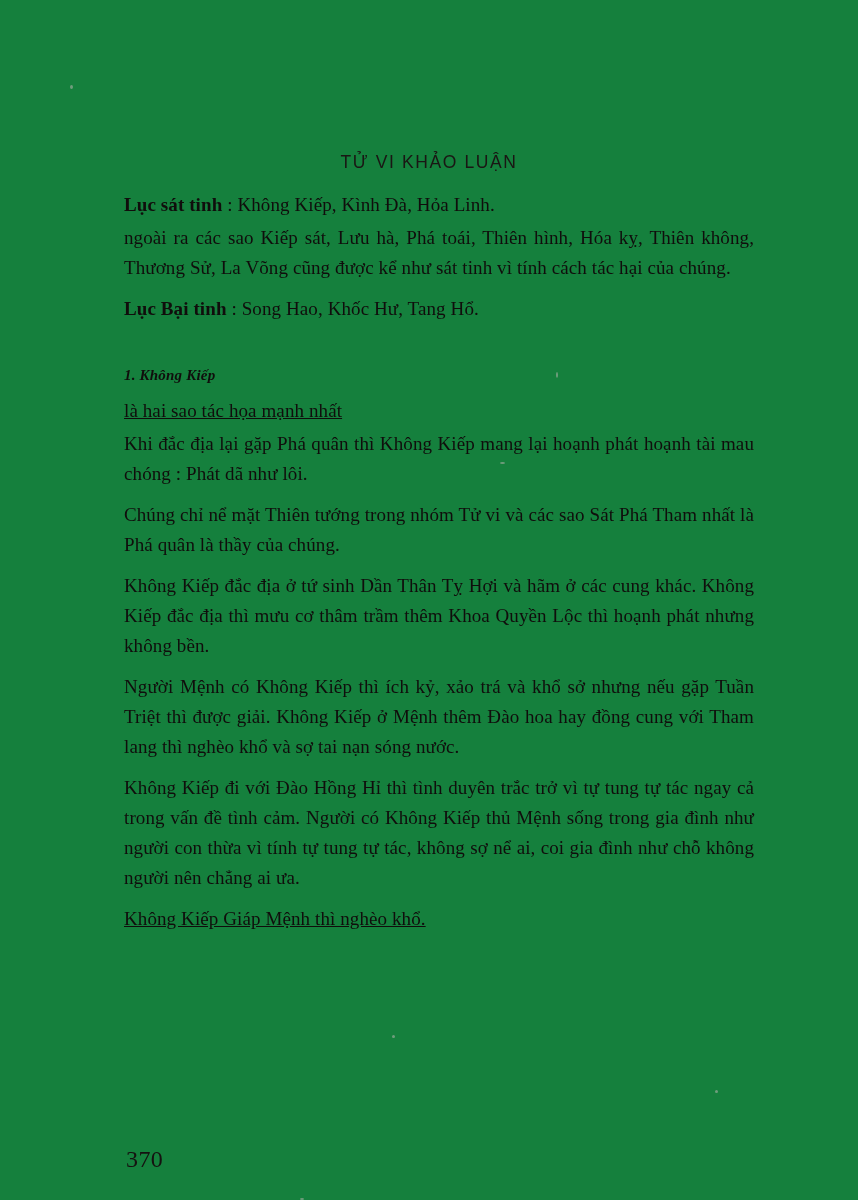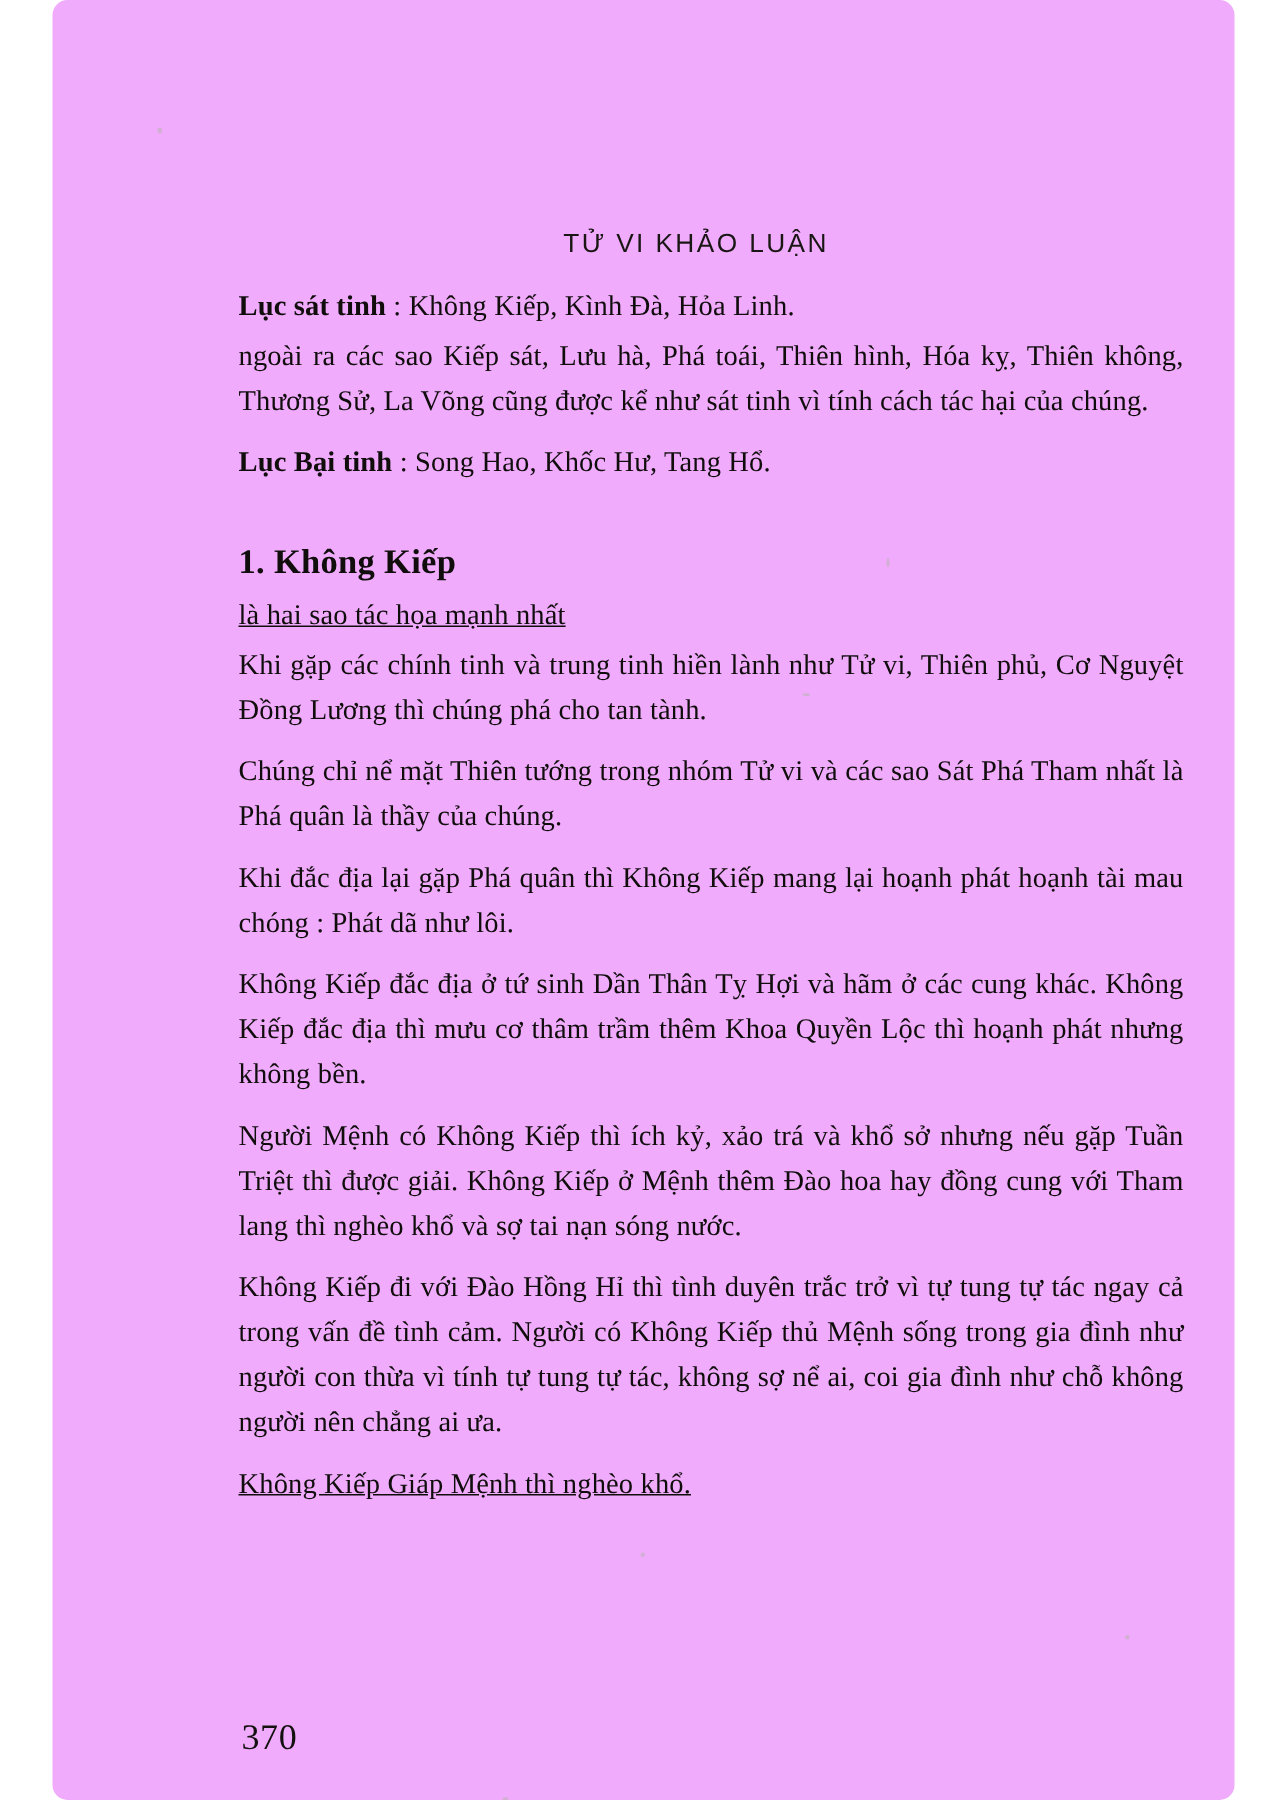--- a/index.html
+++ b/index.html
@@ -4,28 +4,27 @@
 <title>Tử Vi Khảo Luận - 370</title>
 <style>
   html, body {
     margin: 0;
     padding: 0;
     background: #ffffff;
   }
 
   .page {
     position: relative;
-    width: 788px;
+    width: 858px;
     height: 1200px;
     margin: 0 auto;
-    background: #f0abfc;
+    background: #15803d;
     overflow: hidden;
     font-family: "Liberation Serif", "DejaVu Serif", serif;
     color: #100d0c;
-    border-radius: 10px;
     -webkit-font-smoothing: none;
   }
 
   
   .speck {
     position: absolute;
     background: #b9b4b0;
     border-radius: 50%;
     opacity: .55;
   }
@@ -59,22 +58,23 @@
     letter-spacing: .1px;
   }
 
   .blk.tight { margin-bottom: 3px; }
 
   .lead {
     font-weight: bold;
   }
 
   .section-title {
-    font-size: 23px;
+    font-size: 15px;
     line-height: 30px;
+    font-style: italic;
     font-weight: bold;
     margin: 36px 0 6px 0;
     letter-spacing: .2px;
   }
 
   .no-just { text-align: left; text-decoration: underline; }
 
   .folio {
     position: absolute;
     left: 126px;
@@ -103,25 +103,24 @@
     <p class="blk tight"><span class="lead">Lục sát tinh</span><span> : Không Kiếp, Kình Đà, Hỏa Linh.</span></p>
 
     <p class="blk">ngoài ra các sao Kiếp sát, Lưu hà, Phá toái, Thiên hình, Hóa kỵ, Thiên không, Thương Sử, La Võng cũng được kể như sát tinh vì tính cách tác hại của chúng.</p>
 
     <p class="blk"><span class="lead">Lục Bại tinh</span><span> : Song Hao, Khốc Hư, Tang Hổ.</span></p>
 
     <h2 class="section-title">1. Không Kiếp</h2>
 
     <p class="blk no-just tight">là hai sao tác họa mạnh nhất</p>
 
-    <p class="blk">Khi gặp các chính tinh và trung tinh hiền lành như Tử vi, Thiên phủ, Cơ Nguyệt Đồng Lương thì chúng phá cho tan tành.</p>
+
+    <p class="blk">Khi đắc địa lại gặp Phá quân thì Không Kiếp mang lại hoạnh phát hoạnh tài mau chóng : Phát dã như lôi.</p>
 
     <p class="blk">Chúng chỉ nể mặt Thiên tướng trong nhóm Tử vi và các sao Sát Phá Tham nhất là Phá quân là thầy của chúng.</p>
-
-    <p class="blk">Khi đắc địa lại gặp Phá quân thì Không Kiếp mang lại hoạnh phát hoạnh tài mau chóng : Phát dã như lôi.</p>
 
     <p class="blk">Không Kiếp đắc địa ở tứ sinh Dần Thân Tỵ Hợi và hãm ở các cung khác. Không Kiếp đắc địa thì mưu cơ thâm trầm thêm Khoa Quyền Lộc thì hoạnh phát nhưng không bền.</p>
 
     <p class="blk">Người Mệnh có Không Kiếp thì ích kỷ, xảo trá và khổ sở nhưng nếu gặp Tuần Triệt thì được giải. Không Kiếp ở Mệnh thêm Đào hoa hay đồng cung với Tham lang thì nghèo khổ và sợ tai nạn sóng nước.</p>
 
     <p class="blk">Không Kiếp đi với Đào Hồng Hỉ thì tình duyên trắc trở vì tự tung tự tác ngay cả trong vấn đề tình cảm. Người có Không Kiếp thủ Mệnh sống trong gia đình như người con thừa vì tính tự tung tự tác, không sợ nể ai, coi gia đình như chỗ không người nên chẳng ai ưa.</p>
 
 
     <p class="blk no-just">Không Kiếp Giáp Mệnh thì nghèo khổ.</p>
 

